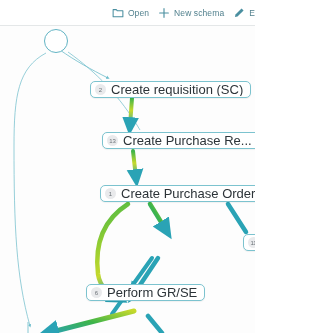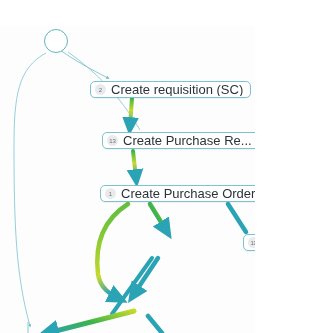--- a/index.html
+++ b/index.html
@@ -130,20 +130,50 @@
     box-sizing: border-box;
     z-index: 10;
     cursor: pointer;
   }
 </style>
 </head>
 <body>
 
 <div id="app">
 
+  <div class="toolbar">
+
+    <div class="tb-item">
+      <span class="tb-icon">
+        <svg width="12" height="12" viewBox="0 0 16 16">
+          <path d="M1.5 3.5h4.2l1.2 1.4h7.6v8.1H1.5z" fill="none" stroke="#4a8fa0" stroke-width="1.4" stroke-linejoin="round"></path>
+        </svg>
+      </span>
+      <span class="tb-label">Open</span>
+    </div>
+
+    <div class="tb-item">
+      <span class="tb-icon">
+        <svg width="12" height="12" viewBox="0 0 16 16">
+          <path d="M8 2.2v11.6M2.2 8h11.6" fill="none" stroke="#4a8fa0" stroke-width="1.5" stroke-linecap="round"></path>
+        </svg>
+      </span>
+      <span class="tb-label">New schema</span>
+    </div>
+
+    <div class="tb-item">
+      <span class="tb-icon">
+        <svg width="12" height="12" viewBox="0 0 16 16">
+          <path d="M11.4 1.9l2.7 2.7-8.1 8.1-3.4.7.7-3.4z" fill="#4a8fa0"></path>
+        </svg>
+      </span>
+      <span class="tb-label">E</span>
+    </div>
+
+  </div>
 
   <div class="canvas">
 
     <svg class="graph-svg" viewBox="0 0 255 307">
       <defs>
         <linearGradient id="gradFlow" x1="0" y1="0" x2="0" y2="1">
           <stop offset="0%" stop-color="#3cb44a"></stop>
           <stop offset="45%" stop-color="#c6d92c"></stop>
           <stop offset="100%" stop-color="#2aa3b5"></stop>
         </linearGradient>
@@ -209,15 +239,19 @@
       <span class="node-badge">1</span>
       <span class="node-label">Create Purchase Order</span>
     </div>
 
 
     <div class="node" style="left:243px; top:208px; width:40px;">
       <span class="node-badge">11</span>
       <span class="node-label"></span>
     </div>
 
+    <div class="node" style="left:86px; top:258px;">
+      <span class="node-badge">6</span>
+      <span class="node-label">Perform GR/SE</span>
+    </div>
 
   </div>
 </div>
 
 </body></html>

